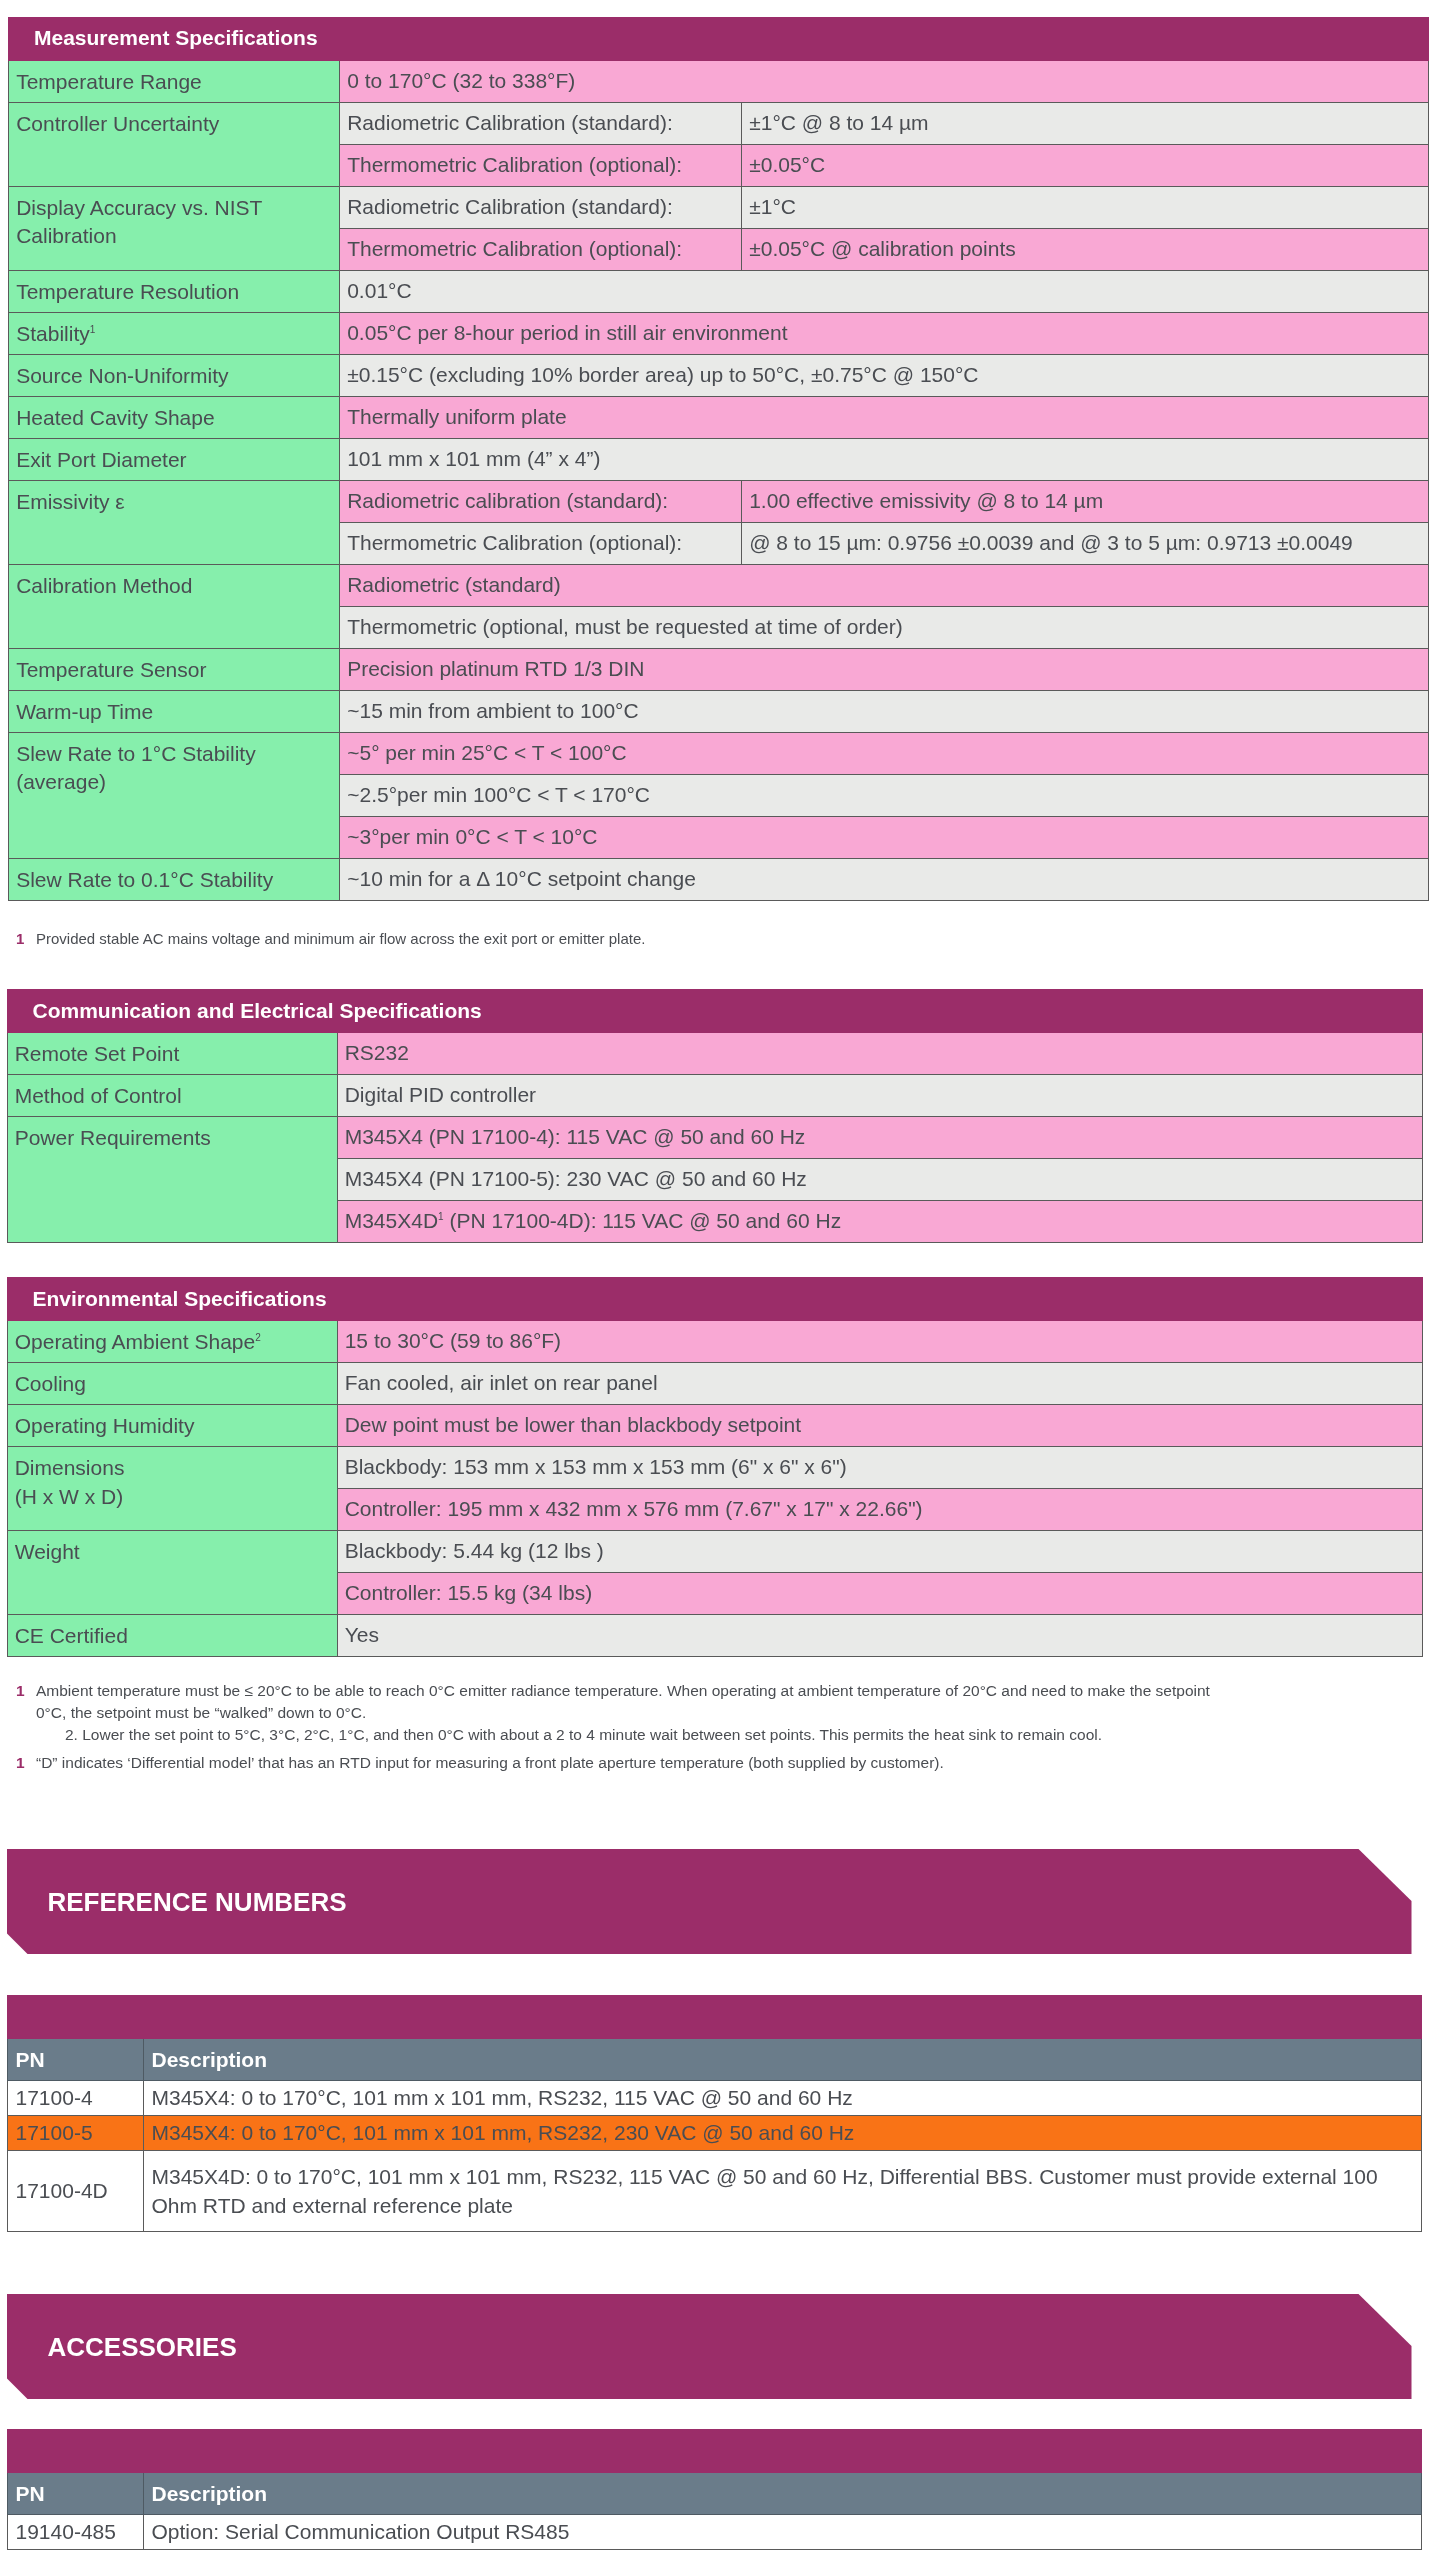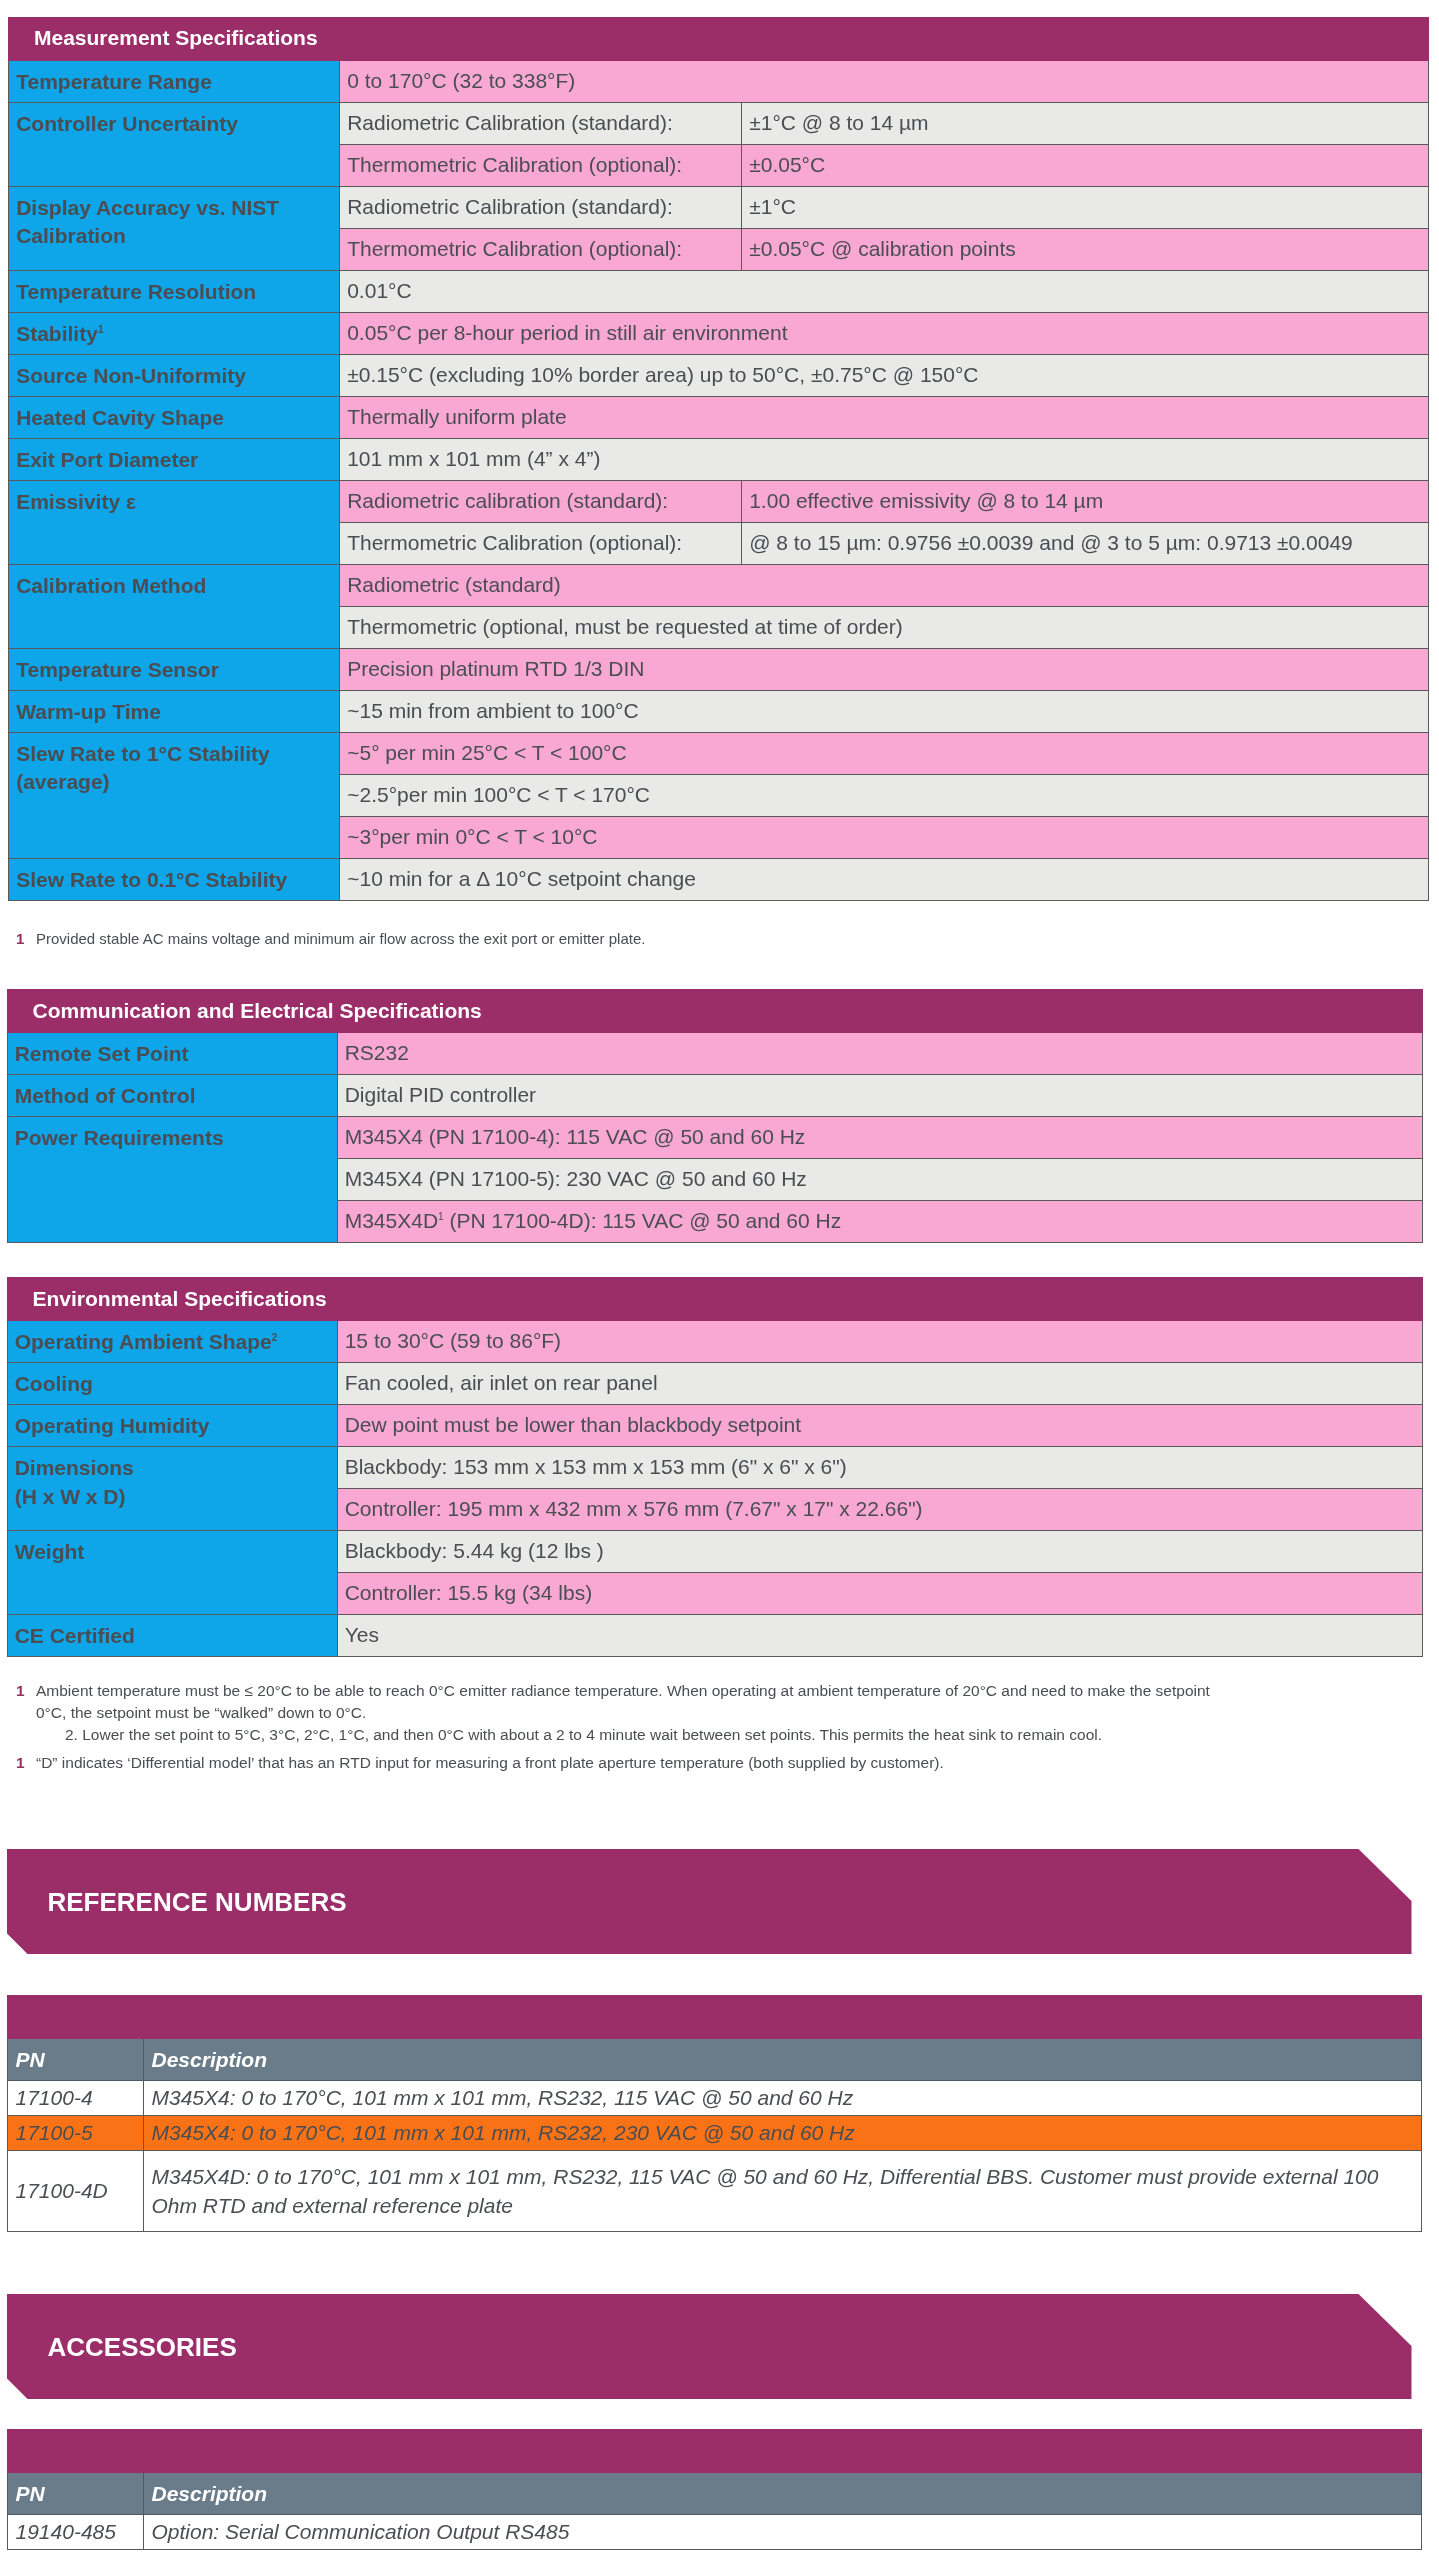--- a/index.html
+++ b/index.html
@@ -1,36 +1,36 @@
 <!DOCTYPE html>
 <html style="font-size:11.5px"><head>
 <meta charset="utf-8">
 <style>
   * { box-sizing: border-box; margin: 0; padding: 0; }
   html, body { width: 1439px; height: 2576px; background: #ffffff; overflow: hidden; }
   body { font-family: "Liberation Sans", "DejaVu Sans", sans-serif; color: #4a4d52; position: relative; }
 
   .spec-table { position: absolute; border-collapse: collapse; table-layout: fixed; font-size: 21px; }
   .spec-table td { border: 1.4px solid #5a5a5a; padding: 0 7.2px; height: 42px; vertical-align: middle; line-height: 1.35; }
-  .spec-table td.label { background: #0ea5e9; vertical-align: top; padding-top: 7.2px; font-weight: bold; }
+  .spec-table td.label { background: #86efac; vertical-align: top; padding-top: 7.2px; }
   .spec-table tr.shade td.val, .spec-table td.val.shade { background: #e9eae8; }
   .spec-table td.val { background: #f9a8d4; }
   .spec-table .sec-head td { background: #9b2d69; color: #ffffff; font-weight: bold; height: 43px; border-color: #9b2d69; padding-left: 25px; font-size: 21px; }
   sup { font-size: 10px; vertical-align: super; line-height: 0; }
 
   .footnote { position: absolute; left: 16px; font-size: 15px; color: #4a4d52; line-height: 1.5; }
   .footnote .fn-num { color: #9b2d69; font-weight: bold; display: inline-block; width: 20px; }
   .footnote .indent { padding-left: 20px; }
   .footnote .indent2 { padding-left: 49px; }
 
   .banner { position: absolute; left: 6.5px; width: 1405px; height: 105px; background: #9b2d69;
             clip-path: polygon(0 0, 1352px 0, 100% 52px, 100% 100%, 21px 100%, 0 84px); }
   .banner span { position: absolute; left: 41px; top: 50%; transform: translateY(-50%); color: #ffffff; font-size: 26px; font-weight: bold; letter-spacing: 0px; }
 
-  .ref-table { position: absolute; left: 6.5px; width: 1415px; border-collapse: collapse; table-layout: fixed; font-size: 21px; font-style: italic; }
+  .ref-table { position: absolute; left: 6.5px; width: 1415px; border-collapse: collapse; table-layout: fixed; font-size: 21px; }
   .ref-table td { border: 1.4px solid #5a5a5a; padding: 0 8px; height: 35px; vertical-align: middle; line-height: 1.4; }
   .ref-table .band td { background: #9b2d69; border-color: #9b2d69; height: 43px; }
   .ref-table .colhead td { background: #6a7c8a; color: #ffffff; font-weight: bold; height: 42px; border-color: #4e5a63; }
   .ref-table tr.shade td { background: #f97316; }
   .ref-table tr.tall td { height: 81px; }
 </style>
 </head>
 <body>
 
 <table class="spec-table" style="left:8px; top:16.5px; width:1421px;">

